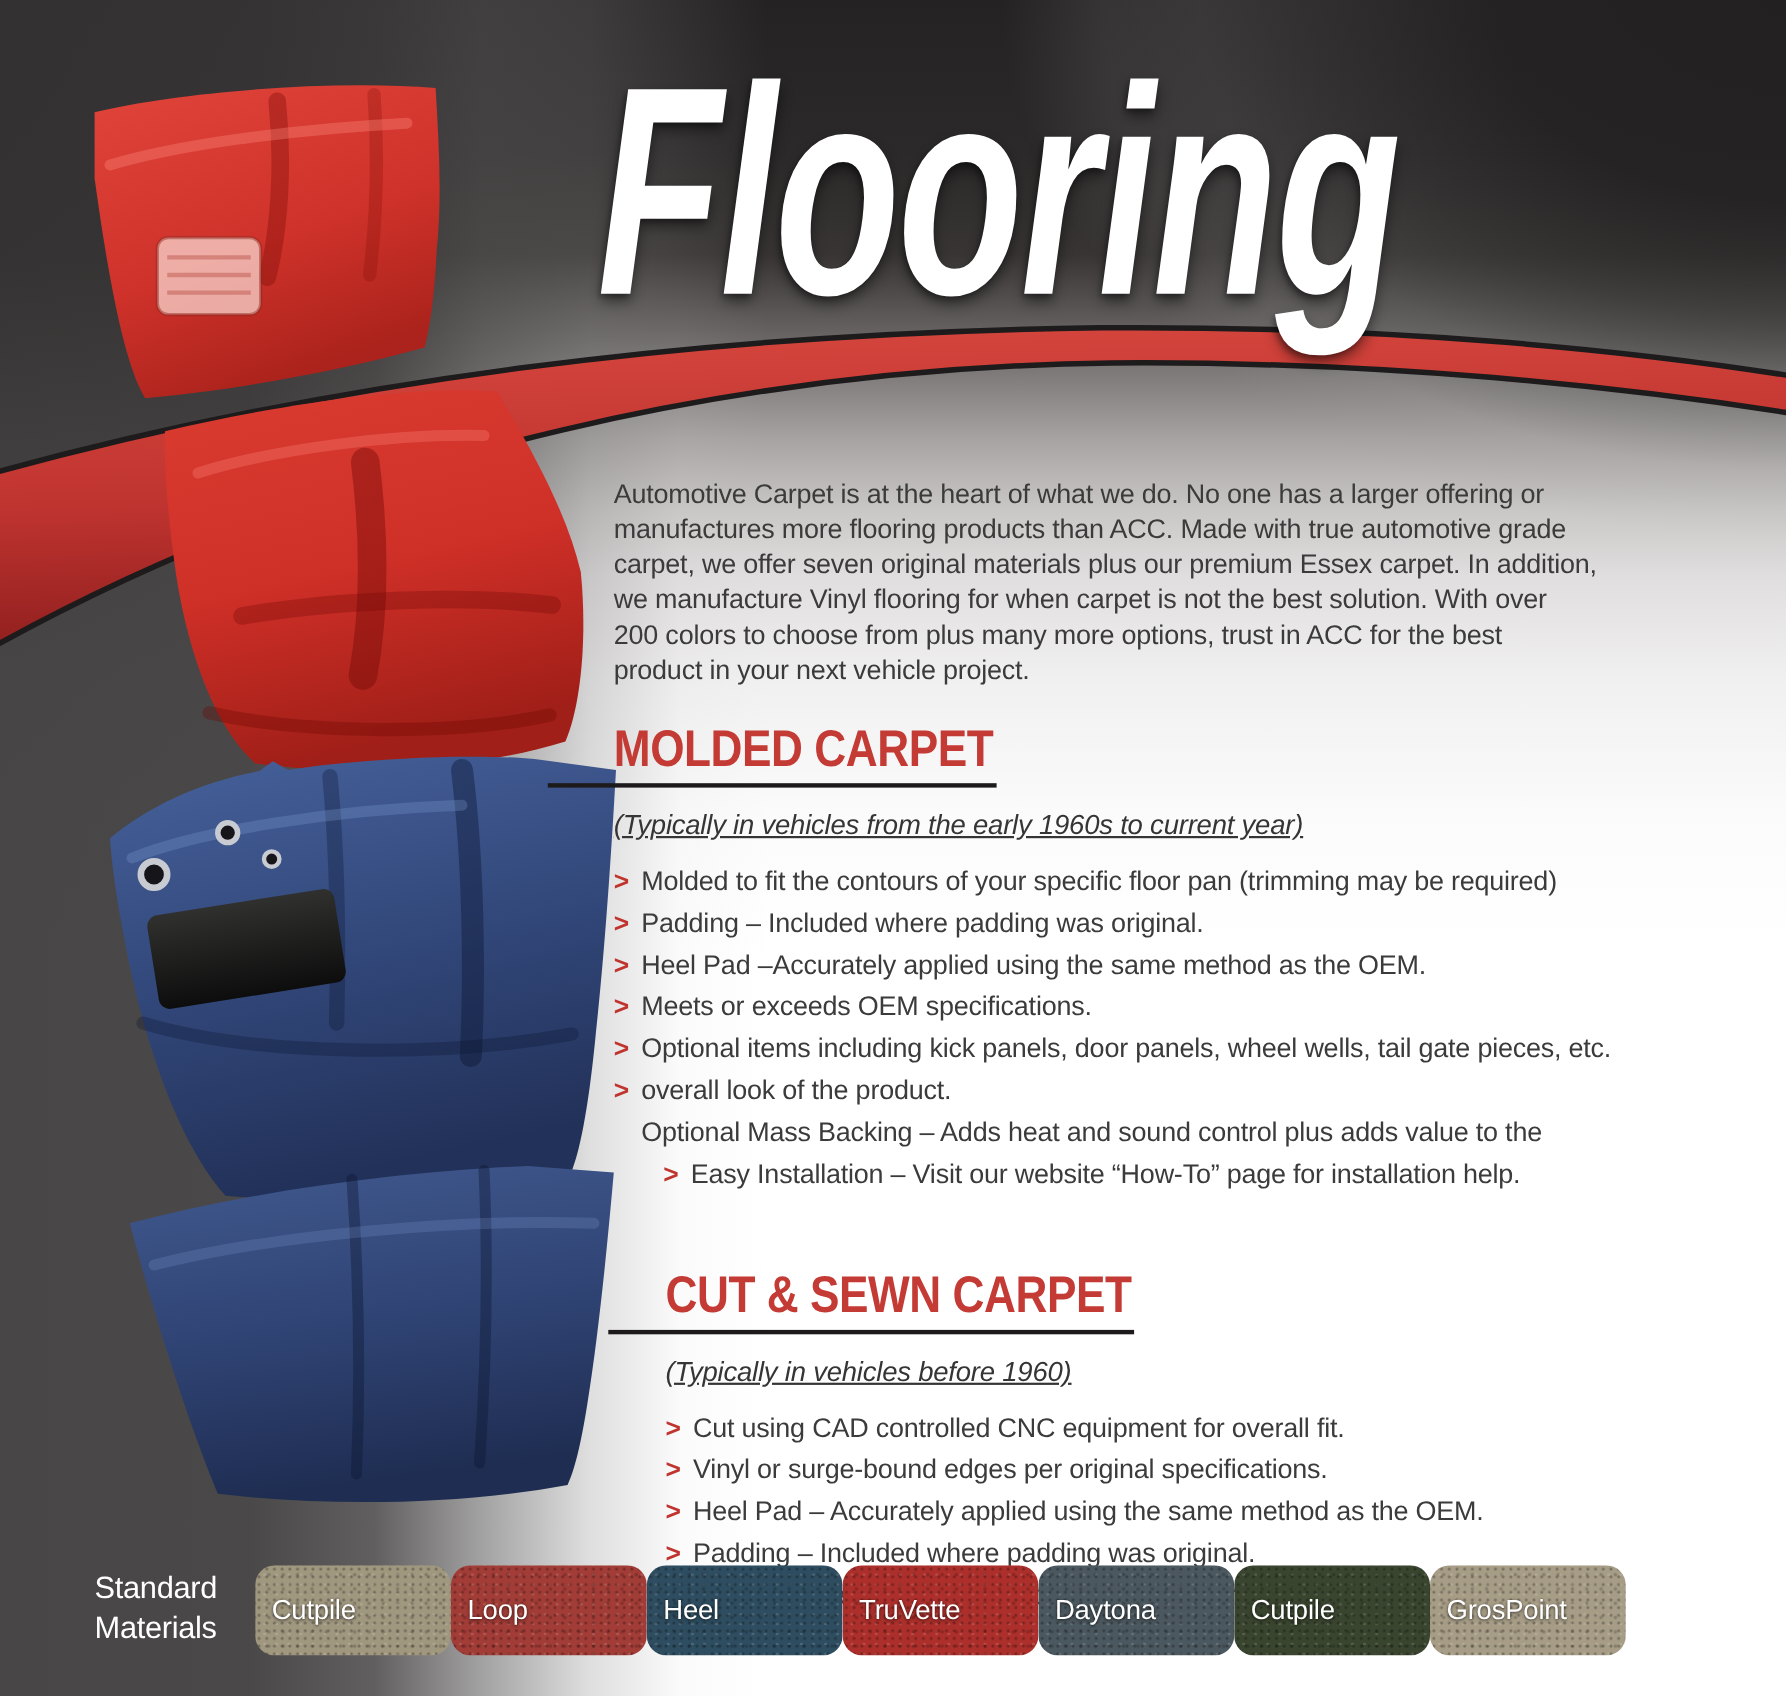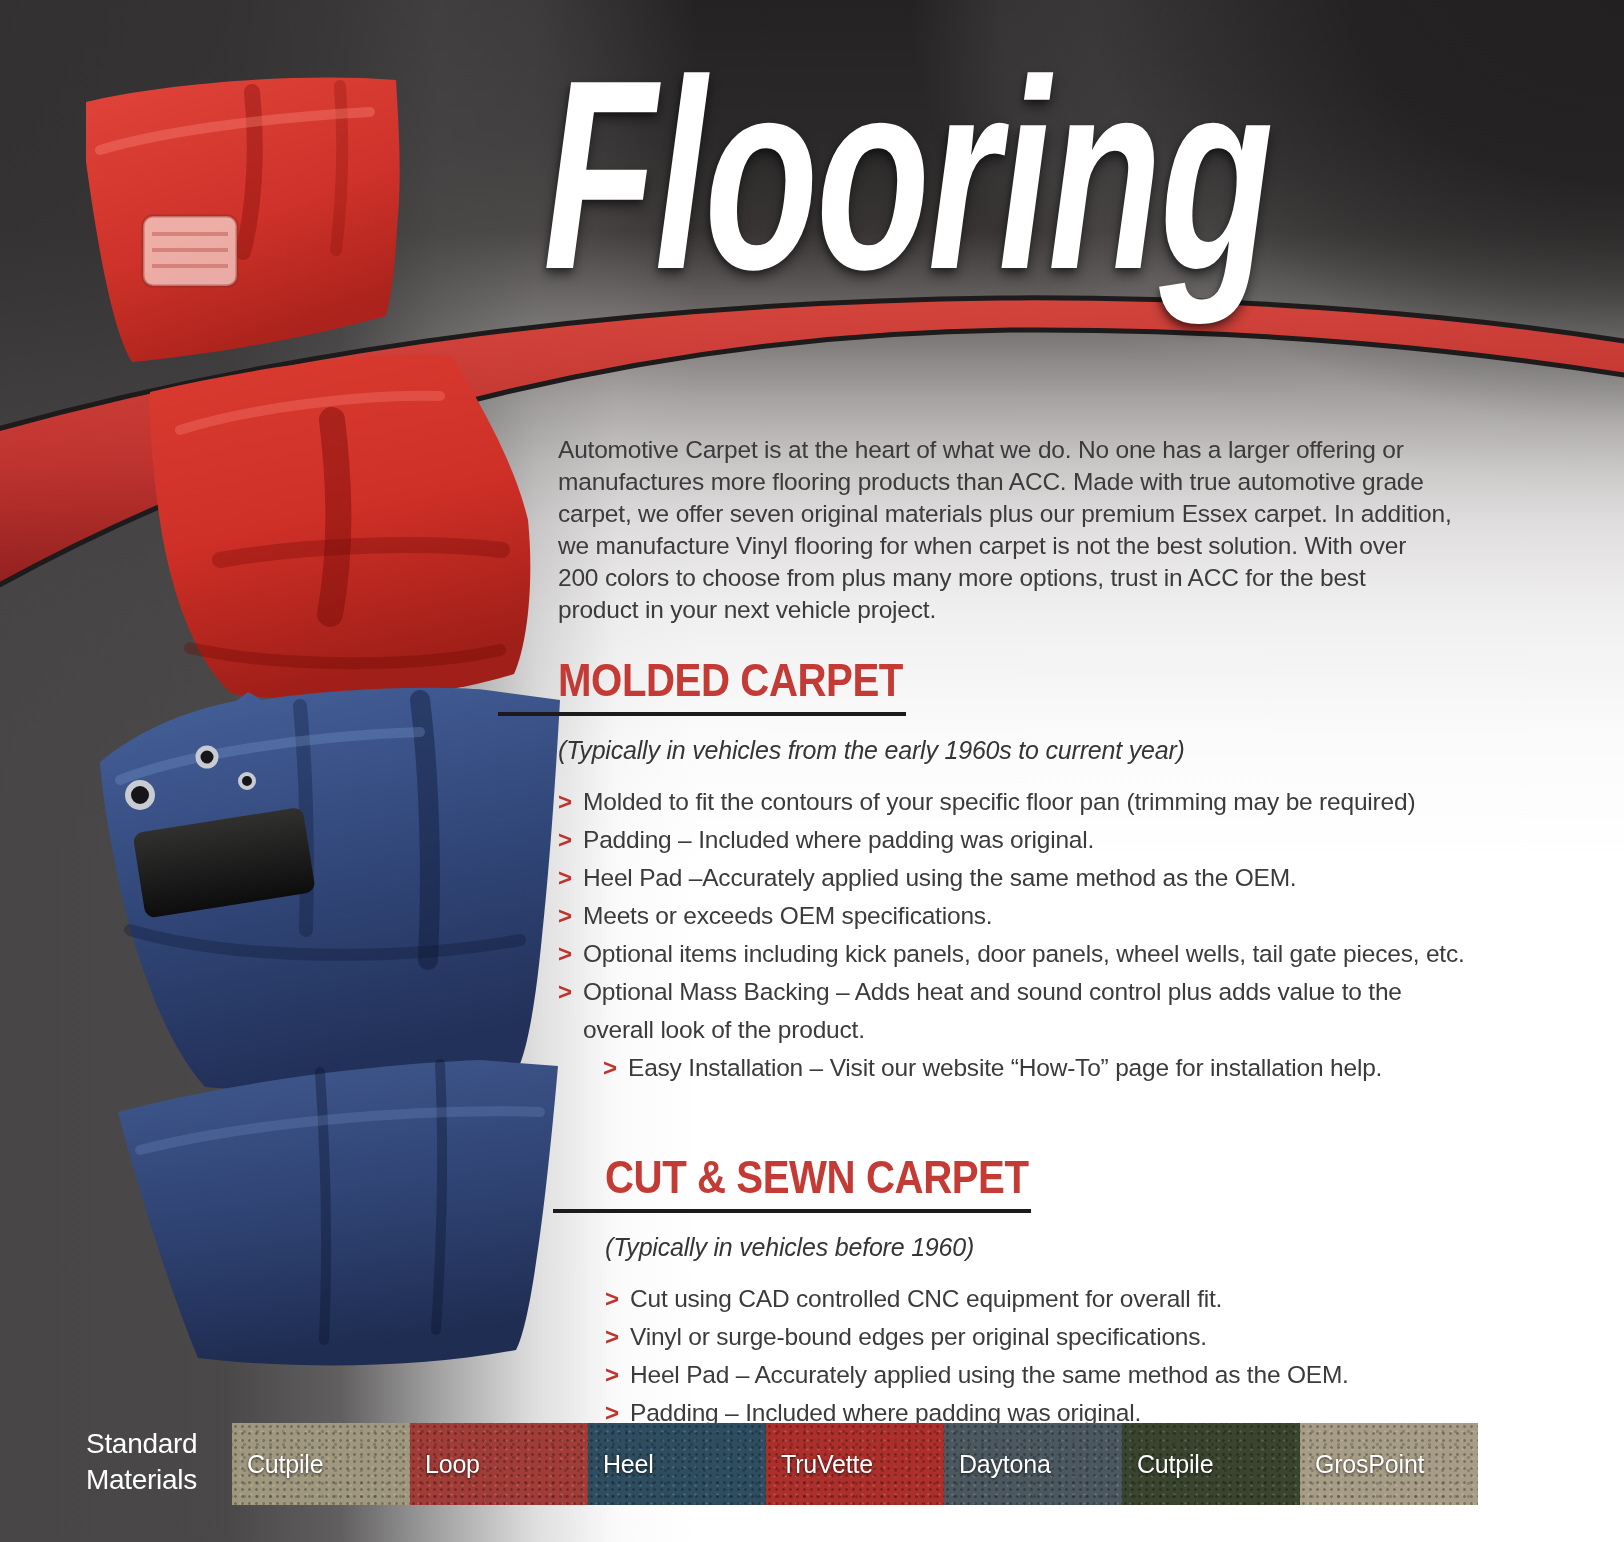--- a/index.html
+++ b/index.html
@@ -25,42 +25,42 @@
   .intro{font-size:24.5px;line-height:32px;letter-spacing:-0.2px;margin-top:32px;}
   .bl{display:block;white-space:nowrap;}
   .sec-head{
     display:inline-block;color:#c43b35;font-weight:bold;font-size:47px;line-height:48px;
     letter-spacing:-0.5px;transform:scaleX(0.855);transform-origin:left top;white-space:nowrap;
     margin-top:30px;
   }
   .rule{height:4px;background:#1c1a1a;margin-top:8px;}
   .rule-molded{width:408px;margin-left:-60px;}
   .rule-cut{width:478px;margin-left:-52px;}
-  .subtitle{font-style:italic;font-size:25px;letter-spacing:-0.2px;color:#353535;margin-top:20px;white-space:nowrap;}
+  .subtitle{font-style:italic;font-size:25px;letter-spacing:-0.2px;color:#353535;margin-top:20px;white-space:nowrap;text-decoration:underline;}
   .bullets{margin-top:18px;}
   .bullet{display:flex;align-items:flex-start;}
   .marker{color:#c0342e;font-weight:bold;font-size:24px;line-height:38px;width:16px;flex:none;}
   .btext{font-size:24.5px;line-height:38px;letter-spacing:-0.2px;margin-left:9px;}
   .sub-bullet{margin-left:45px;}
   .cut-section{margin-left:47px;margin-top:36px;}
   
   .materials-label{
     position:absolute;left:86px;top:1426px;z-index:3;color:#ffffff;font-weight:normal;
     font-size:28px;line-height:36px;letter-spacing:-0.3px;
   }
   .strip{position:absolute;left:232px;top:1423px;width:1246px;height:82px;display:flex;z-index:3;}
   .swatch{
     flex:1 1 0;position:relative;background-color:var(--sw);
     background-image:
       radial-gradient(rgba(0,0,0,0.28) 1px, transparent 1.7px),
       radial-gradient(rgba(255,255,255,0.14) 1px, transparent 1.7px),
       radial-gradient(rgba(0,0,0,0.18) 1.2px, transparent 2px);
     background-size:7px 7px, 11px 9px, 13px 13px;
     background-position:0 0, 3px 4px, 6px 2px;
-    display:flex;align-items:center;
+    display:flex;align-items:center;border-radius:18px;
   }
   .swatch-label{
     color:#ffffff;font-size:25px;padding-left:15px;letter-spacing:-0.2px;
     text-shadow:0 1px 3px rgba(0,0,0,0.7);
   }
 </style>
 </head>
 <body>
 
 <div class="page">
@@ -214,22 +214,22 @@
         </div>
         <div class="bullet">
           <span class="marker">&gt;</span>
           <div class="btext">
               <span class="bl">Optional items including kick panels, door panels, wheel wells, tail gate pieces, etc.</span>
             </div>
         </div>
         <div class="bullet">
           <span class="marker">&gt;</span>
           <div class="btext">
+            <span class="bl">overall look of the product.</span>
             <span class="bl">Optional Mass Backing – Adds heat and sound control plus adds value to the</span>
-            <span class="bl">overall look of the product.</span>
           </div>
         </div>
         <div class="bullet sub-bullet">
           <span class="marker">&gt;</span>
           <div class="btext">
               <span class="bl">Easy Installation – Visit our website “How-To” page for installation help.</span>
             </div>
         </div>
       </div>
     </div>

